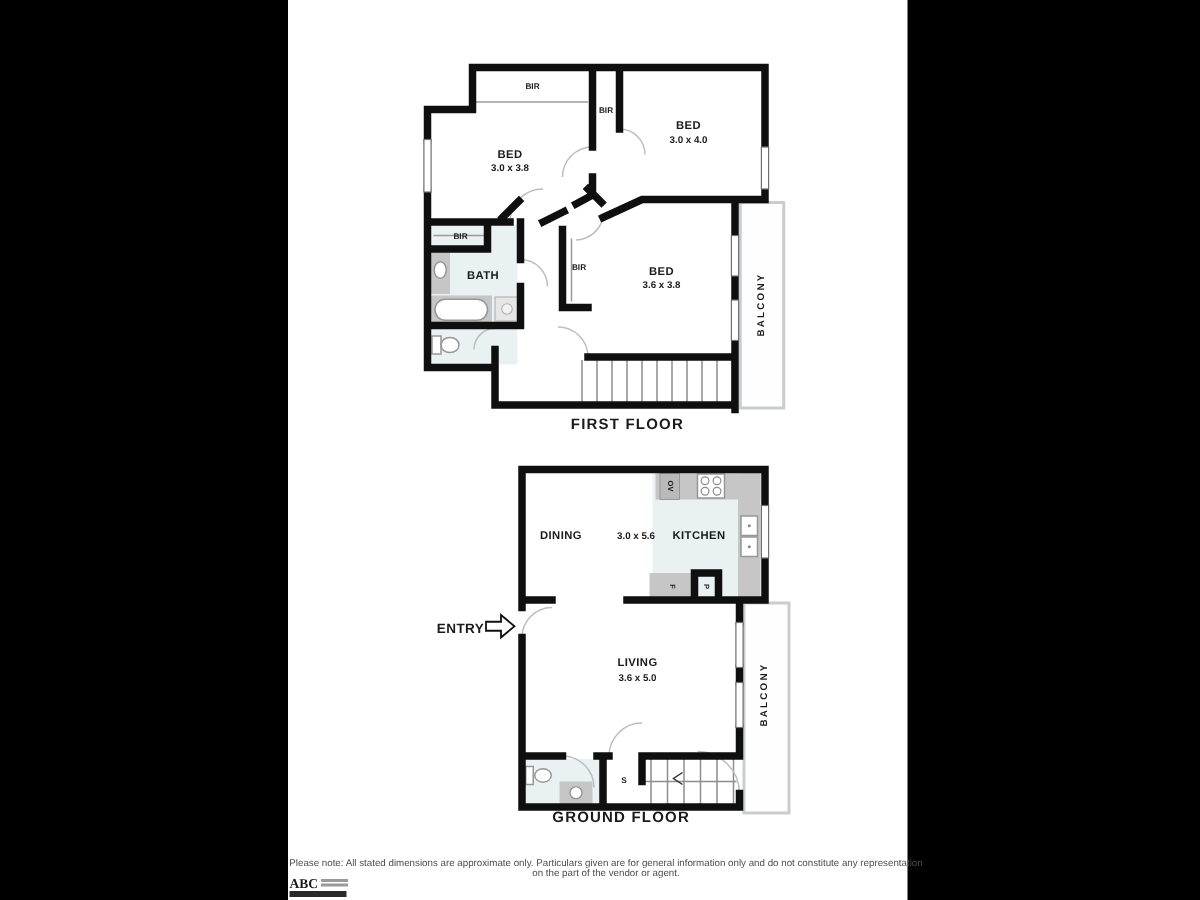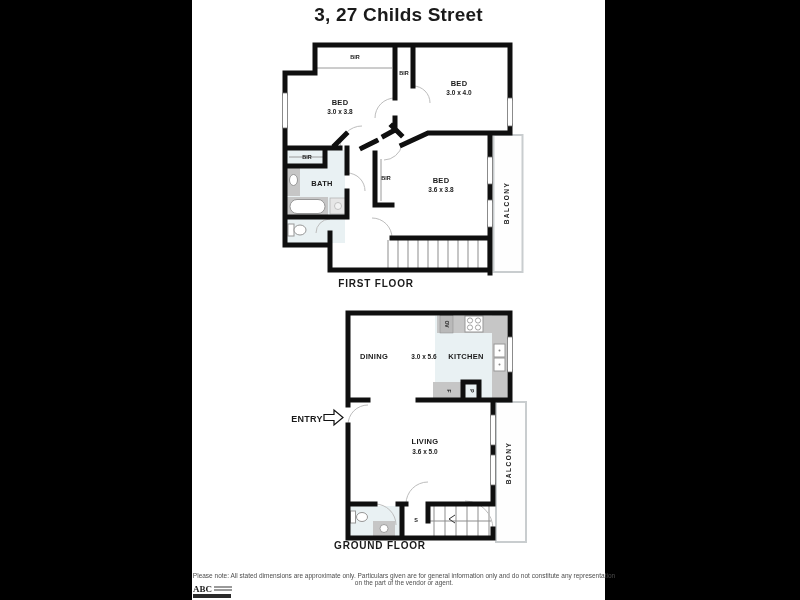--- a/index.html
+++ b/index.html
@@ -2,21 +2,21 @@
 <html><head>
 <meta charset="utf-8">
 <style>
   html,body{margin:0;padding:0;background:#222;}
   .stage{position:relative;width:800px;height:600px;background:#000;overflow:hidden;
          font-family:"Liberation Sans",sans-serif;}
   .paper{position:absolute;left:192px;top:0;width:413px;height:600px;background:#ffffff;}
   .page-title{position:absolute;left:192px;top:4px;width:413px;text-align:center;
               font-size:19px;font-weight:bold;color:#1a1a1a;letter-spacing:.2px;}
   .plan{position:absolute;}
-  .caption{position:absolute;text-align:center;font-size:10px;font-weight:bold;
+  .caption{position:absolute;text-align:right;font-size:10px;font-weight:bold;
            color:#1a1a1a;letter-spacing:.8px;}
   .disclaimer{position:absolute;left:192px;top:572px;width:424px;text-align:center;
               font-size:6.5px;color:#4d4d4d;}
   .logo{position:absolute;left:193px;top:585px;width:40px;}
   .logo .row{display:flex;align-items:flex-start;gap:2px;}
   .logo .abc{font-family:"Liberation Serif",serif;font-size:9px;font-weight:bold;color:#1c1c1c;line-height:8px;}
   .logo .mini{display:flex;flex-direction:column;gap:1px;padding-top:1px;}
   .logo .mini i{display:block;width:18px;height:2px;background:#9a9a9a;}
   .logo .bar{margin-top:1px;width:38px;height:4px;background:#2a2a2a;}
   
@@ -35,21 +35,20 @@
   .closet{font-size:5.5px;}
   .vert{font-size:6.5px;letter-spacing:1.5px;}
   .tinytxt{font-size:5px;}
 </style>
 </head>
 <body>
 
 <div class="stage">
   <div class="paper"></div>
 
-  <div class="page-title">3, 27 Childs Street</div>
 
   <svg class="plan" style="left:280px;top:38px" width="250" height="245" viewBox="0 0 250 245">
 
     <rect class="tint" x="7" y="112" width="58" height="93"></rect>
 
     <rect class="balc" x="213.5" y="97" width="29" height="137"></rect>
 
     <path class="thin" d="M37 30 H112 M9 119 H43 M101 121 V163"></path>
 
     <rect class="counter" x="7" y="129" width="13" height="29"></rect>

